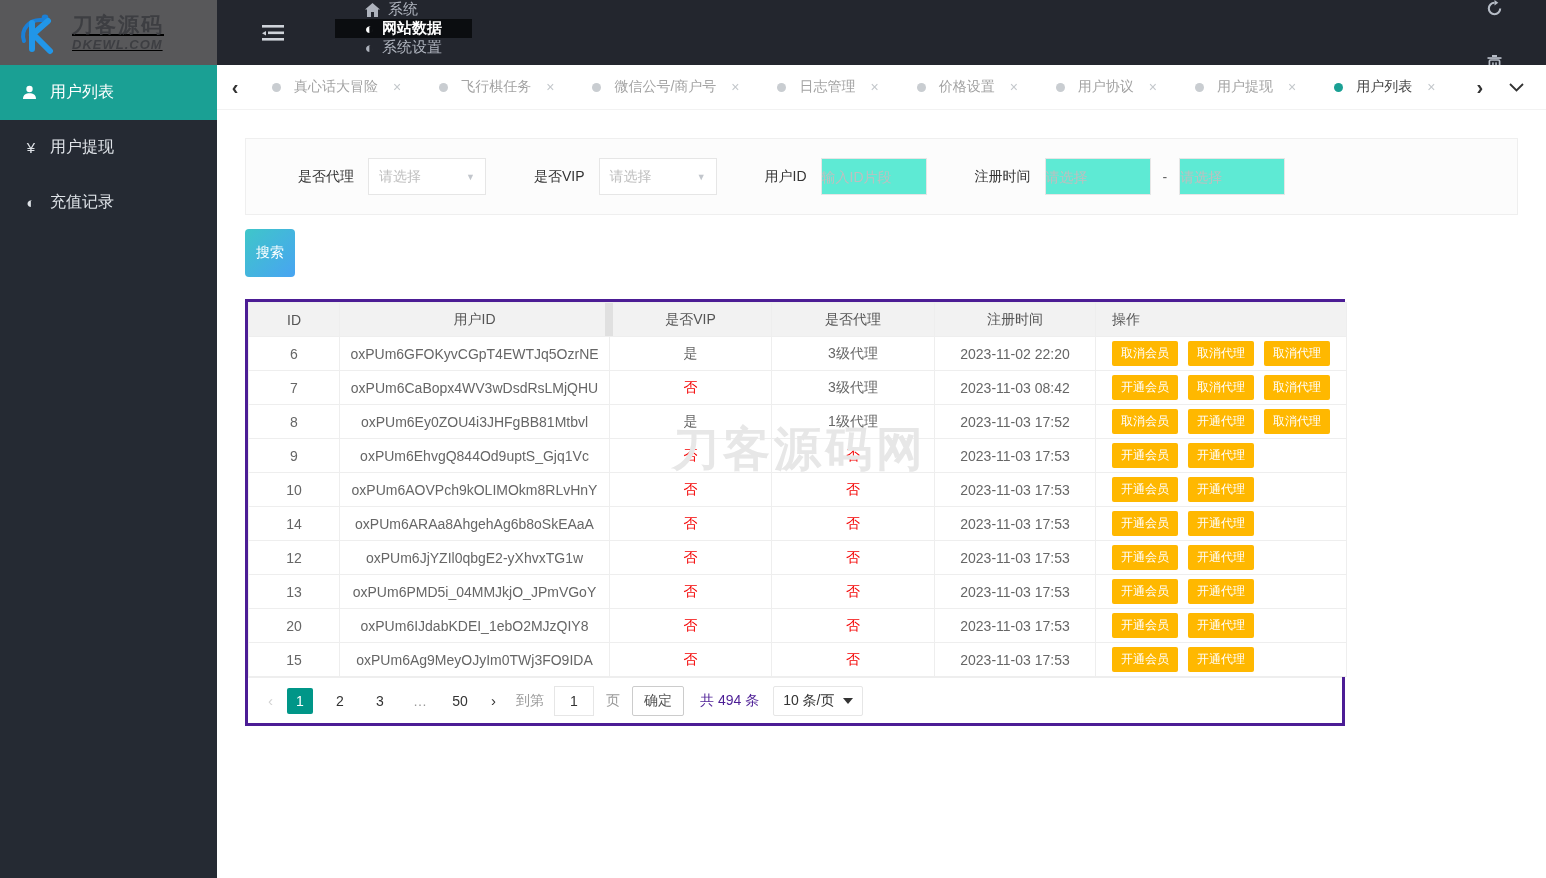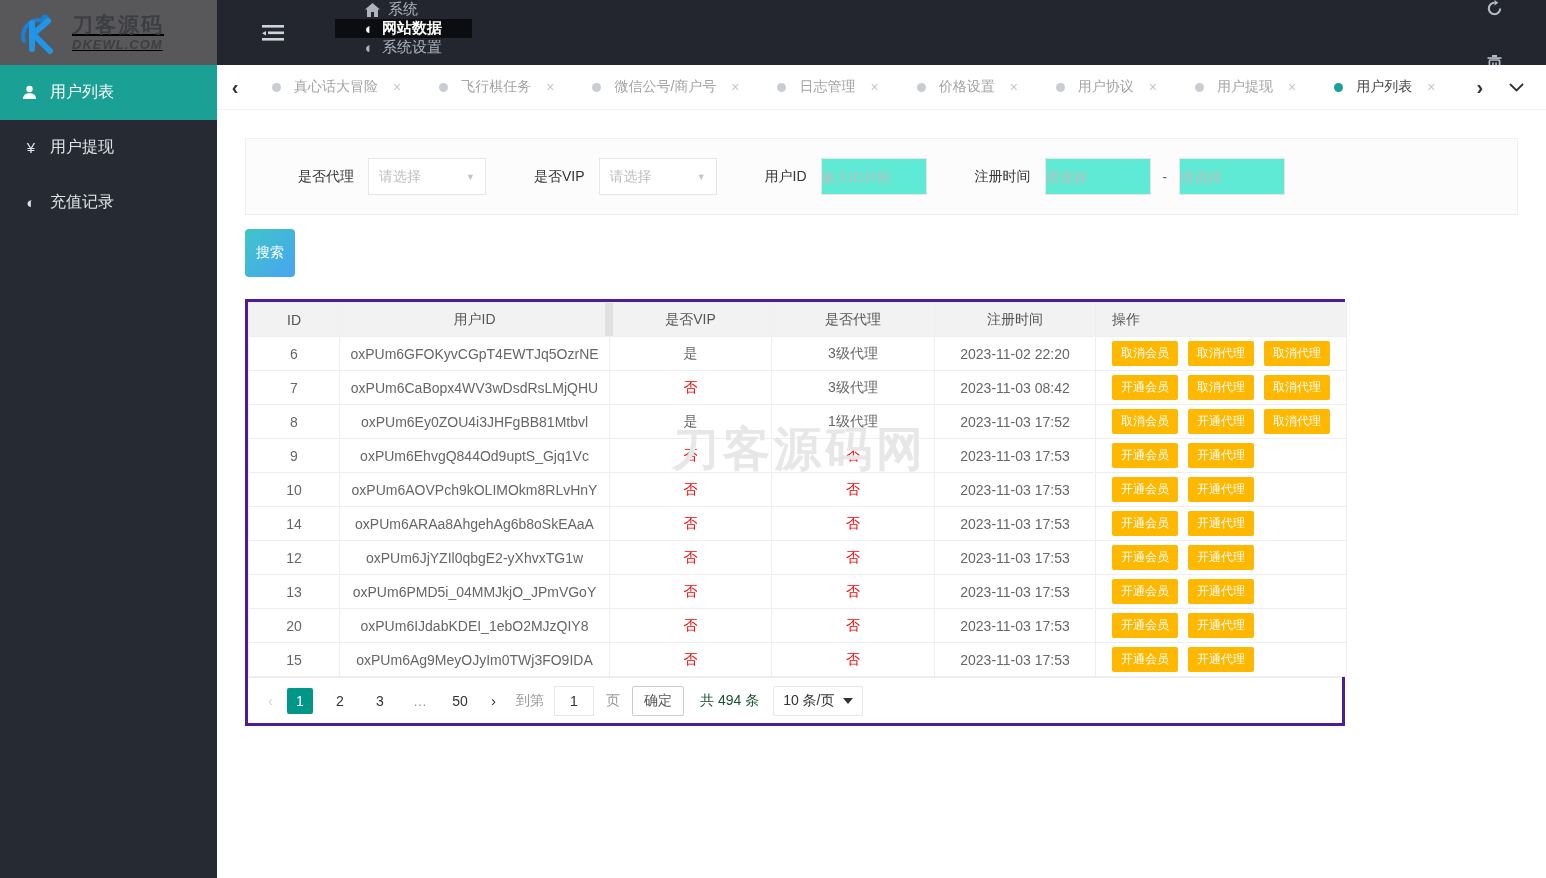--- a/index.html
+++ b/index.html
@@ -88,21 +88,21 @@
     margin-right:14px; color:#333; cursor:pointer; border-radius:2px; padding:0 4px; }
   .pg-num.active { background:#009688; color:#fff; cursor:default; }
   .pg-num.ellipsis { color:#999; cursor:default; }
   .pg-next { color:#333; margin:0 14px 0 4px; cursor:pointer; font-size:15px; }
   .goto-label { color:#999; margin:0 10px 0 6px; }
   .goto-input { width:40px; height:30px; border:1px solid #e6e6e6; text-align:center; font-size:14px; color:#333;
     font-family:"Liberation Sans","DejaVu Sans",sans-serif; }
   .page-unit { color:#999; margin:0 12px; }
   .confirm-btn { height:30px; padding:0 11px; background:#fff; border:1px solid #ccc; border-radius:2px; font-size:14px;
     color:#555; cursor:pointer; font-family:"Liberation Sans","DejaVu Sans",sans-serif; }
-  .total-label { margin:0 14px 0 16px; color:#14532d; }
+  .total-label { margin:0 14px 0 16px; color:#4c1d95; }
   .size-select { height:30px; border:1px solid #e6e6e6; border-radius:2px; display:flex; align-items:center; gap:8px;
     padding:0 9px; cursor:pointer; color:#333; background:#fff; }
   .size-caret { font-size:9px; color:#333; }
 
   .watermark { position:absolute; left:455px; top:308px; font-size:47px; font-weight:bold; color:#e7e7e7;
     letter-spacing:4px; pointer-events:none; z-index:5; white-space:nowrap; }
 
   svg { display:block; }
 </style>
 </head>

